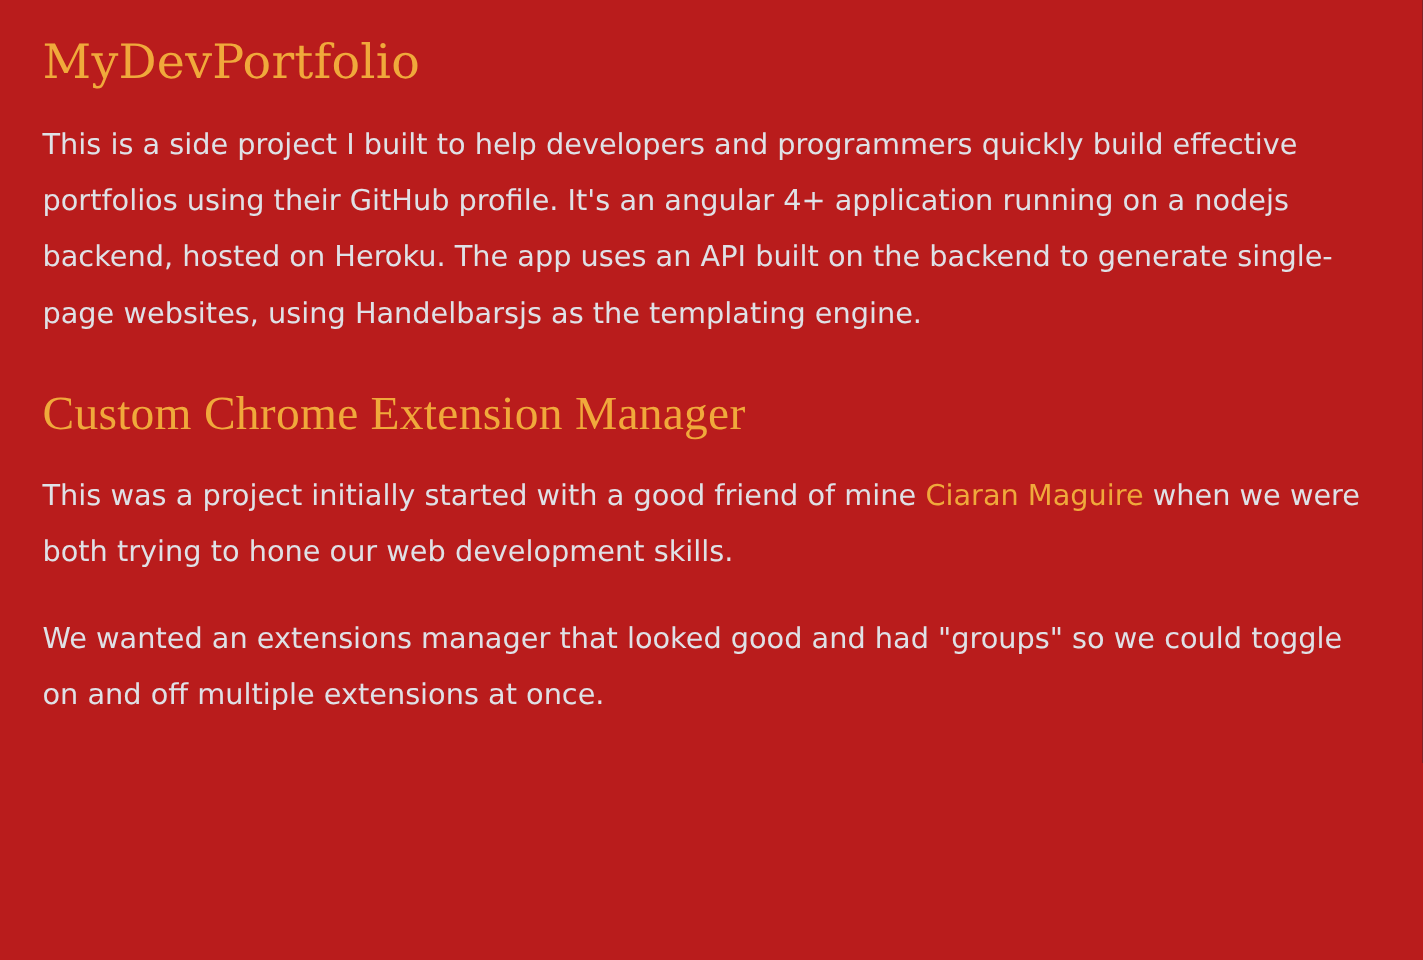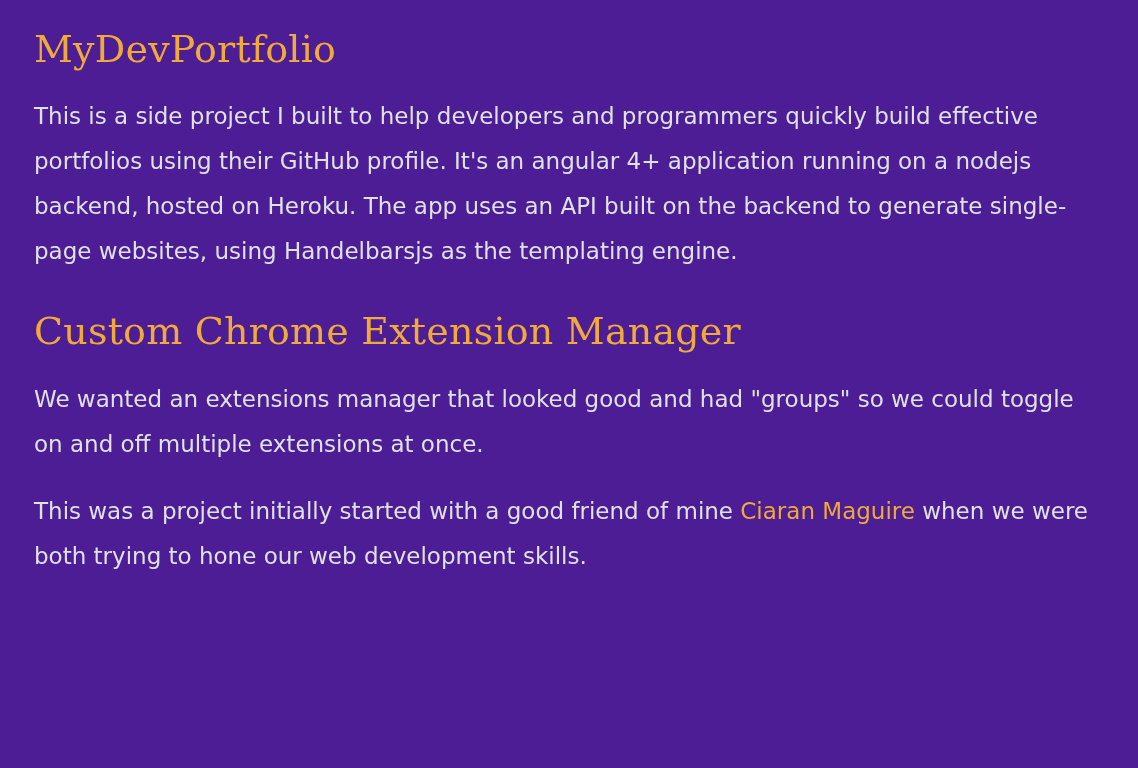--- a/index.html
+++ b/index.html
@@ -12,33 +12,34 @@
   }
   body {
     font-family: "DejaVu Sans", sans-serif;
     color: #d8dae0;
   }
   .page {
     width: 1138px;
     height: 768px;
     box-sizing: border-box;
     padding: 18px 34px 0 34px;
-    background: #4c1d95;
+    background: #b91c1c;
   }
   h1.section-title {
     font-family: "DejaVu Serif", serif;
     font-weight: 400;
     color: #f0a93b;
     font-size: 38px;
     line-height: 1.15;
     margin: 10px 0 0 0;
     letter-spacing: 0.2px;
   }
   h1.section-title.second {
     margin-top: 36px;
+    font-family: Liberation Serif, serif;
   }
   p.body-text {
     font-size: 23px;
     line-height: 45px;
     color: #dfe1e6;
     margin: 22px 0 0 0;
     max-width: 1075px;
     font-weight: 400;
   }
   p.body-text.tight {
@@ -53,18 +54,18 @@
 <body>
 
 <div class="page">
 
   <h1 class="section-title">MyDevPortfolio</h1>
 
   <p class="body-text">This is a side project I built to help developers and programmers quickly build effective portfolios using their GitHub profile. It's an angular 4+ application running on a nodejs backend, hosted on Heroku. The app uses an API built on the backend to generate single-page websites, using Handelbarsjs as the templating engine.</p>
 
   <h1 class="section-title second">Custom Chrome Extension Manager</h1>
 
+  <p class="body-text"><span>This was a project initially started with a good friend of mine </span><a class="inline-link" href="#">Ciaran Maguire</a><span> when we were both trying to hone our web development skills.</span></p>
+
   <p class="body-text tight">We wanted an extensions manager that looked good and had "groups" so we could toggle on and off multiple extensions at once.</p>
-
-  <p class="body-text"><span>This was a project initially started with a good friend of mine </span><a class="inline-link" href="#">Ciaran Maguire</a><span> when we were both trying to hone our web development skills.</span></p>
 
 
 </div>
 
 </body></html>

